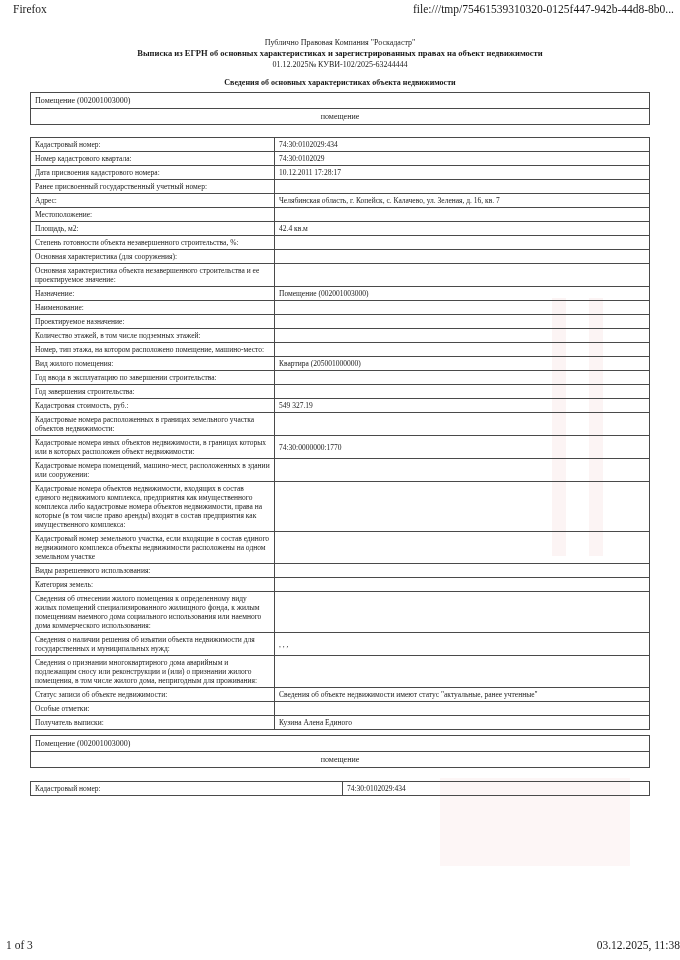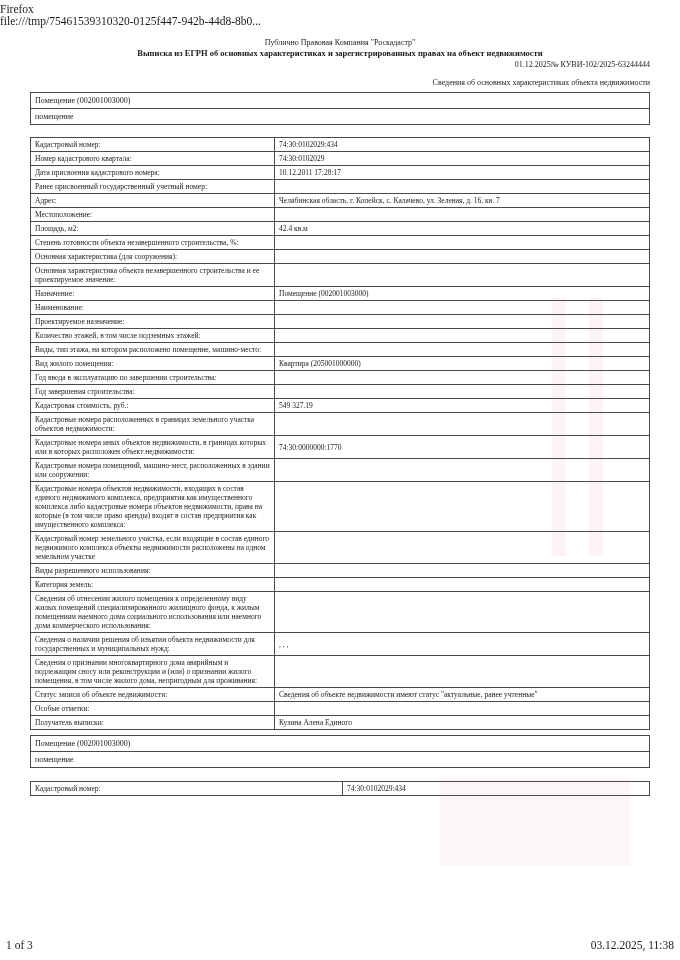--- a/index.html
+++ b/index.html
@@ -7,51 +7,51 @@
   body {
     width:680px; height:960px;
     background:#ffffff;
     font-family:"Liberation Serif","DejaVu Serif",serif;
     color:#1b1b1b;
     position:relative;
     overflow:hidden;
   }
   
   .print-header {
-    position:absolute; top:3px; left:0; right:6px;
+    position:absolute; top:3px; left:13px; right:6px;
     display:flex; justify-content:space-between; align-items:flex-start;
-    font-size:11.5px; z-index:2;flex-direction:column;
+    font-size:11.5px; z-index:2;
   }
   .print-footer {
-    position:absolute; bottom:9px; left:6px; right:6px;
+    position:absolute; bottom:9px; left:6px; right:0;
     display:flex; justify-content:space-between;
     font-size:11.5px; z-index:2;
   }
   
   .wm { position:absolute; z-index:0; }
   .wm-bar1 { left:552px; top:298px; width:14px; height:258px; background:rgba(224,146,146,0.10); }
   .wm-bar2 { left:589px; top:298px; width:14px; height:258px; background:rgba(224,146,146,0.10); }
   .wm-block { left:440px; top:778px; width:190px; height:88px; background:rgba(224,146,146,0.08); }
   
   .page-content { position:absolute; left:30px; right:30px; top:38px; z-index:1; }
   .doc-company { text-align:center; font-size:8px; }
   .doc-title   { text-align:center; font-size:8.5px; font-weight:bold; margin-top:1px; }
-  .doc-meta    { display:flex; justify-content:flex-end; font-size:8px; margin-top:2px; }
-  .section-title { text-align:right; font-size:8px; margin-top:9px; }
+  .doc-meta    { display:flex; justify-content:center; font-size:8px; margin-top:2px; }
+  .section-title { text-align:center; font-size:8px; margin-top:9px;font-weight:bold; }
   .intro {
     font-size:8px; line-height:10px; text-align:justify;
     text-indent:14px; margin-top:7px;
   }
   table { width:100%; border-collapse:collapse; table-layout:fixed; background:transparent; }
   .obj-table { margin-top:5px; }
   .obj-table td {
     border:1px solid #4a4a4a; font-size:8px;
     padding:3px 4px; line-height:9px;
   }
-  .obj-table td.kind { text-align:left; }
+  .obj-table td.kind { text-align:center; }
   .data-table { margin-top:12px; }
   .data-table td {
     border:1px solid #4a4a4a;
     font-size:7.5px; line-height:9px;
     padding:2px 4px; vertical-align:middle;
     overflow:hidden;
   }
   .data-table tr.empty td { height:13px; }
   #mainTable tr:nth-child(31) td { height:1px; } 
   .rights-gap { margin-top:13px; }
@@ -147,21 +147,21 @@
         </tr>
         <tr class="empty">
           <td>Проектируемое назначение:</td>
           <td></td>
         </tr>
         <tr class="empty">
           <td>Количество этажей, в том числе подземных этажей:</td>
           <td></td>
         </tr>
         <tr class="empty">
-          <td>Виды, тип этажа, на котором расположено помещение, машино-место:</td>
+          <td>Номер, тип этажа, на котором расположено помещение, машино-место:</td>
           <td></td>
         </tr>
         <tr>
           <td>Вид жилого помещения:</td>
           <td>Квартира (205001000000)</td>
         </tr>
         <tr class="empty">
           <td>Год ввода в эксплуатацию по завершении строительства:</td>
           <td></td>
         </tr>

